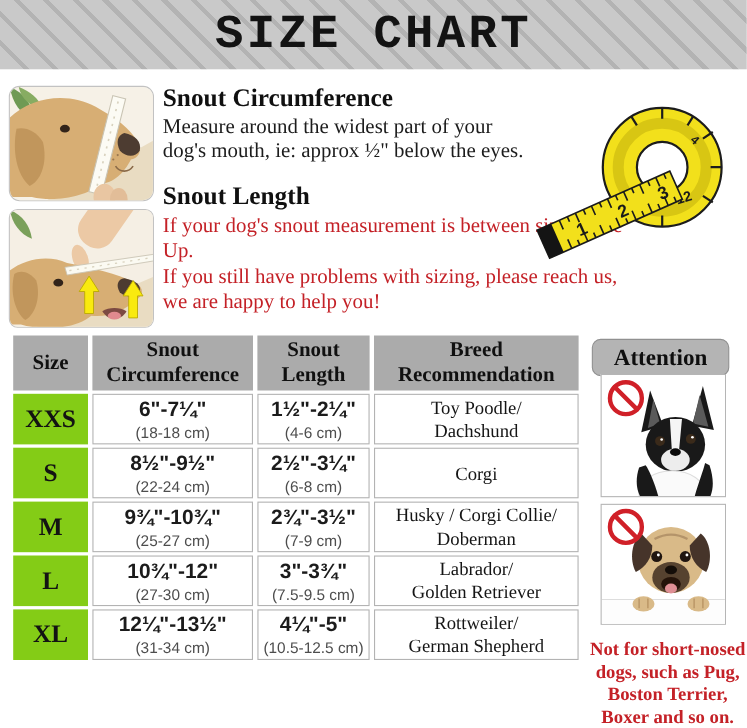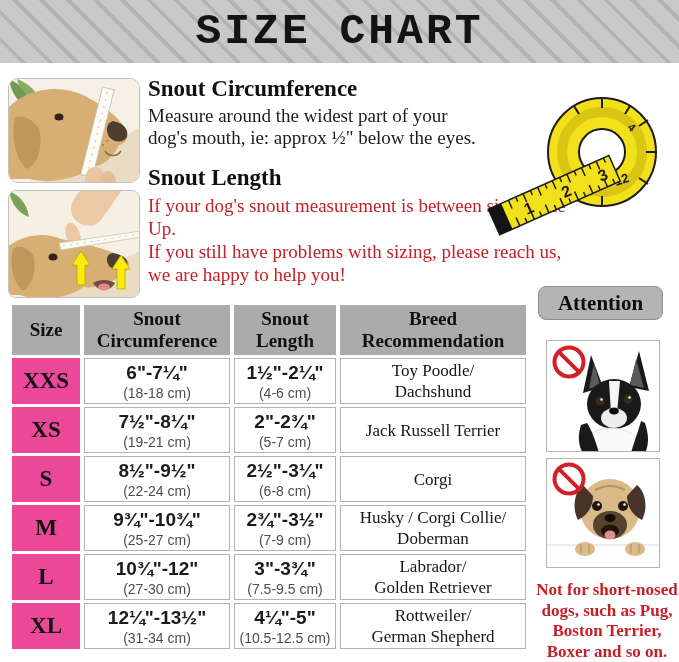--- a/index.html
+++ b/index.html
@@ -30,30 +30,30 @@
   
   .tape{position:absolute;left:480px;top:76px}
   .tape text{font-family:"Liberation Sans",sans-serif;font-weight:700;fill:#1a1a1a}
 
   
   .size-table{position:absolute;left:8px;top:302px;border-collapse:separate;border-spacing:4px 3px}
   .size-table th,.size-table td{text-align:center;vertical-align:middle;padding:0}
   .size-table th{height:50px;background:#ababab;font-size:19px;line-height:22px;
                  font-weight:700;color:#101010;white-space:pre-line}
   .size-table td{height:46px}
-  td.size{background:#ec4899;font-size:23px;font-weight:700;color:#131313}
+  td.size{background:#84cc16;font-size:23px;font-weight:700;color:#131313}
   td.val,td.breed{background:#fff;border:1px solid #b3b3b3}
   .in{font-family:"Liberation Sans",sans-serif;font-weight:700;font-size:19px;
       line-height:21px;color:#1b1b1b}
   .cm{font-family:"Liberation Sans",sans-serif;font-size:14px;line-height:16px;
       color:#4d4d4d;margin-top:2px}
   td.breed{font-size:17px;line-height:21px;white-space:pre-line;color:#151515}
 
   
-  .attention-badge{position:absolute;left:538px;top:286px;width:125px;height:34px;
+  .attention-badge{position:absolute;left:538px;top:308px;width:125px;height:34px;
                    background:#b4b4b4;border:1px solid #909090;border-radius:8px;
                    display:flex;align-items:center;justify-content:center;
                    font-size:21px;font-weight:700;color:#0e0e0e}
   .frame{position:absolute;left:546px;width:114px;background:#fff;border:1px solid #b5b5b5;overflow:hidden}
   .frame1{top:340px;height:112px}
   .frame2{top:458px;height:110px}
   .attention-note{position:absolute;left:532px;top:580px;width:150px;text-align:center;
                   color:#c42127;font-size:17px;line-height:20.5px;font-weight:600;white-space:pre-line}
 </style>
 </head>
@@ -180,32 +180,20 @@
       <td class="val">
             <div class="in">6"-7¼"</div>
             <div class="cm">(18-18 cm)</div>
           </td>
       <td class="val">
             <div class="in">1½"-2¼"</div>
             <div class="cm">(4-6 cm)</div>
           </td>
       <td class="breed">Toy Poodle/
 Dachshund</td>
-    </tr>
-    <tr>
-      <td class="size">XS</td>
-      <td class="val">
-            <div class="in">7½"-8¼"</div>
-            <div class="cm">(19-21 cm)</div>
-          </td>
-      <td class="val">
-            <div class="in">2"-2¾"</div>
-            <div class="cm">(5-7 cm)</div>
-          </td>
-      <td class="breed">Jack Russell Terrier</td>
     </tr>
     <tr>
       <td class="size">S</td>
       <td class="val">
             <div class="in">8½"-9½"</div>
             <div class="cm">(22-24 cm)</div>
           </td>
       <td class="val">
             <div class="in">2½"-3¼"</div>
             <div class="cm">(6-8 cm)</div>

